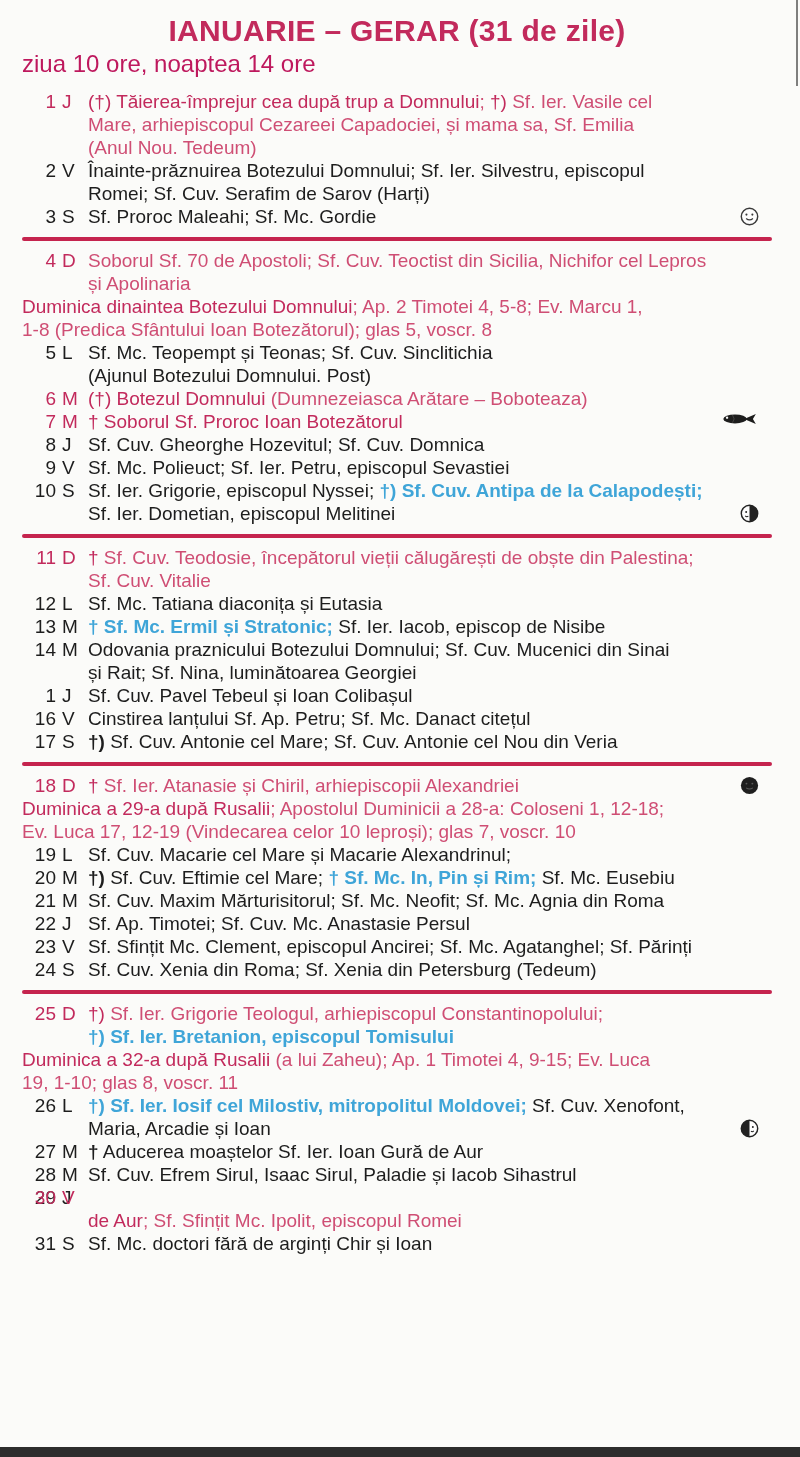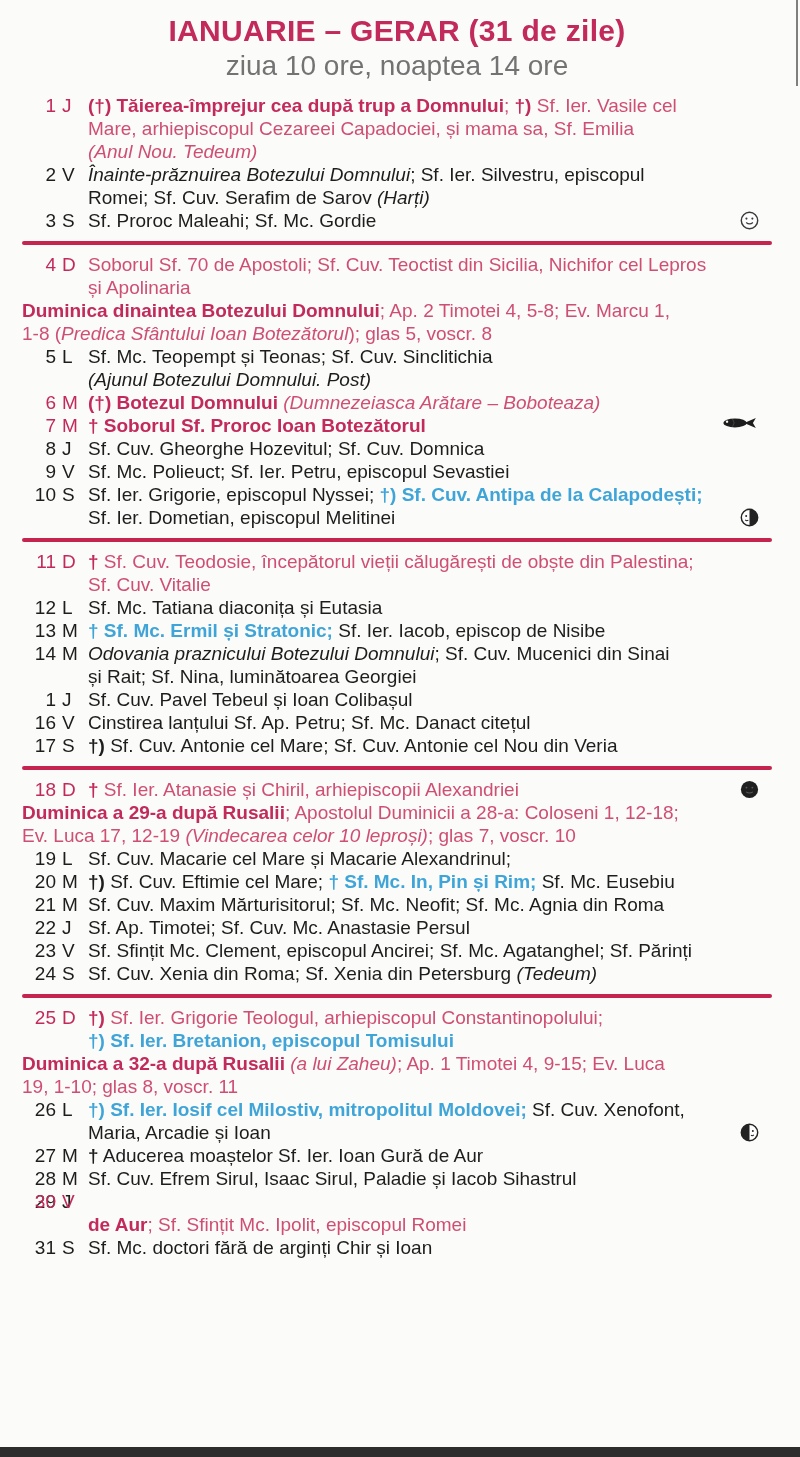--- a/index.html
+++ b/index.html
@@ -17,43 +17,43 @@
     position:relative;overflow:hidden;
     -webkit-font-smoothing:antialiased;
   }
   .page{padding:10px 28px 0 22px;}
   .title{
     text-align:center;color:var(--red);
     font-size:30px;font-weight:bold;letter-spacing:.3px;
     margin:4px 0 2px 0;
   }
   .subtitle{
-    text-align:center;color:#737373;
-    font-size:28px;margin:0 0 12px 0;
+    color:#be185d;
+    font-size:24px;margin:0 0 12px 0;
   }
   #calendar{font-size:19px;line-height:23px;color:var(--ink);}
   .day-row{position:relative;padding-left:66px;padding-right:14px;}
   .dnum{
     position:absolute;left:-2px;width:36px;display:inline-block;
     text-align:right;
   }
   .dwd{position:absolute;left:40px;}
   .num-red .dnum,.num-red .dwd{color:var(--red);}
   .sunday-block{padding-right:14px;color:var(--red-light);}
   .separator{
     height:4px;background:var(--rule);
     margin:9px 0 8px 0;border-radius:2px;
   }
   
   .r   {color:var(--red-light);}
-  .r-b {color:var(--red);font-weight:bold;}
-  .r-i {color:var(--red-light);font-style:italic;}
+  .r-b {color:var(--red);font-weight:normal;}
+  .r-i {color:var(--red-light);}
   .k   {color:var(--ink);margin-top:40px;}
   .k-b {color:var(--ink);font-weight:bold;}
-  .k-i {color:var(--ink);font-style:italic;}
+  .k-i {color:var(--ink);}
   .bl-b{color:var(--blue);font-weight:bold;}
   .row-icon{position:absolute;right:12px;width:40px;text-align:right;}
   .row-icon.line1{top:1px;}
   .row-icon.line2{top:24px;}
   .row-icon svg{vertical-align:top;}
   .bottom-bar{
     position:absolute;left:0;bottom:0;width:800px;height:10px;
     background:#2d2d2d;
   }
   .scan-artifact{

